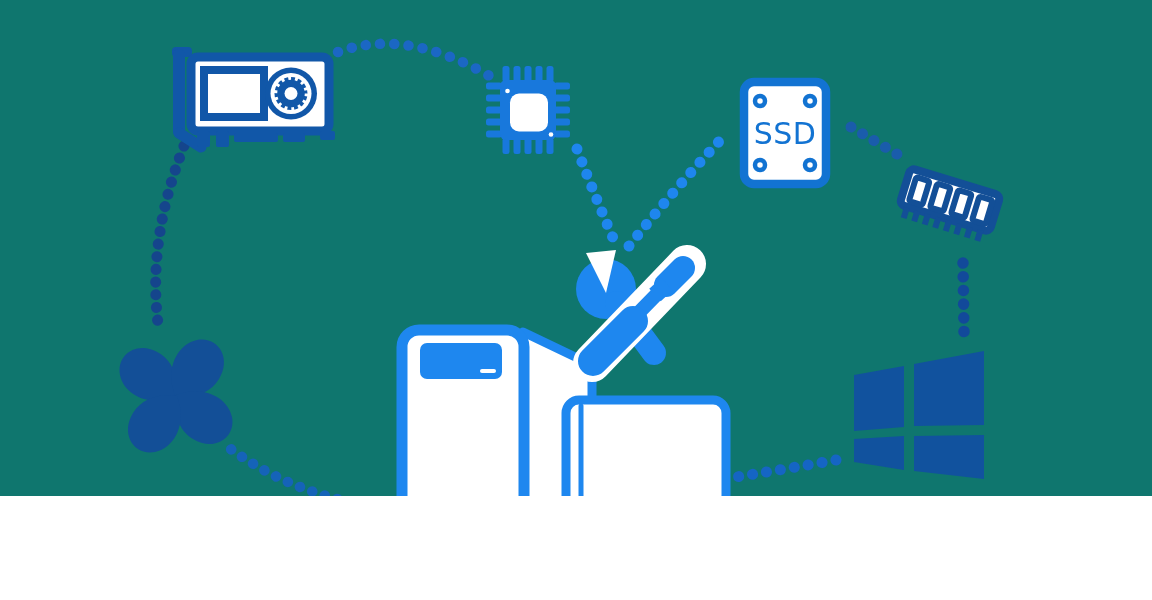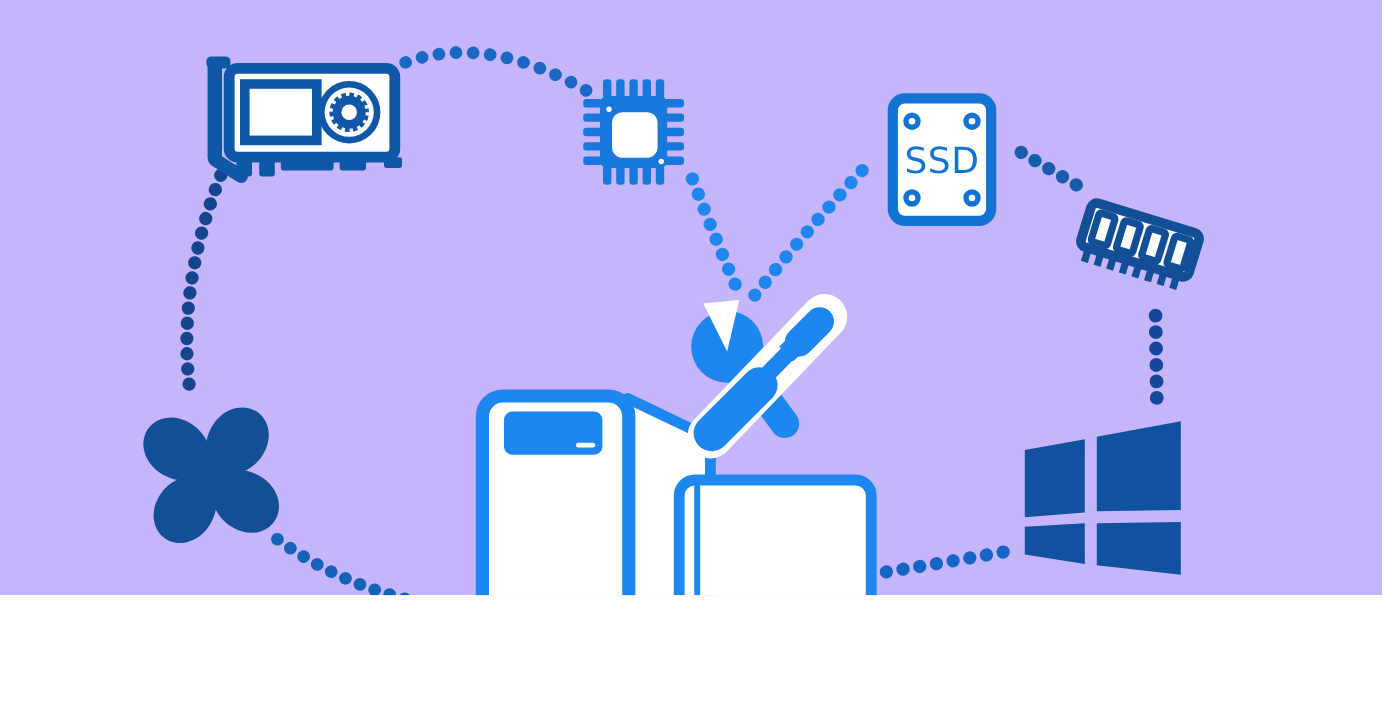--- a/index.html
+++ b/index.html
@@ -1,16 +1,16 @@
 <!DOCTYPE html>
 <html><head>
 <meta charset="utf-8">
 <style>
   html,body{margin:0;padding:0;background:#ffffff;}
-  .stage{position:relative;width:1152px;height:496px;background:#c4b5fd;overflow:hidden;
+  .stage{position:relative;width:1152px;height:496px;background:#0f766e;overflow:hidden;
          font-family:"Liberation Sans","DejaVu Sans",sans-serif;}
   svg{display:block;}
   .ssd-text{font-family:"DejaVu Sans","Liberation Sans",sans-serif;font-size:30px;letter-spacing:.5px;}
 </style>
 </head>
 <body>
 
 <div class="stage">
 <svg width="1152" height="600" viewBox="0 0 1152 600" xmlns="http://www.w3.org/2000/svg">
 

